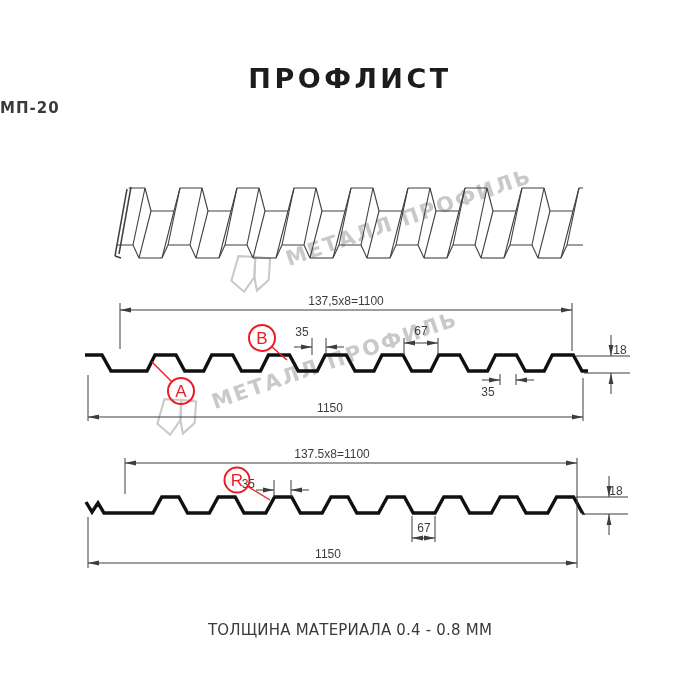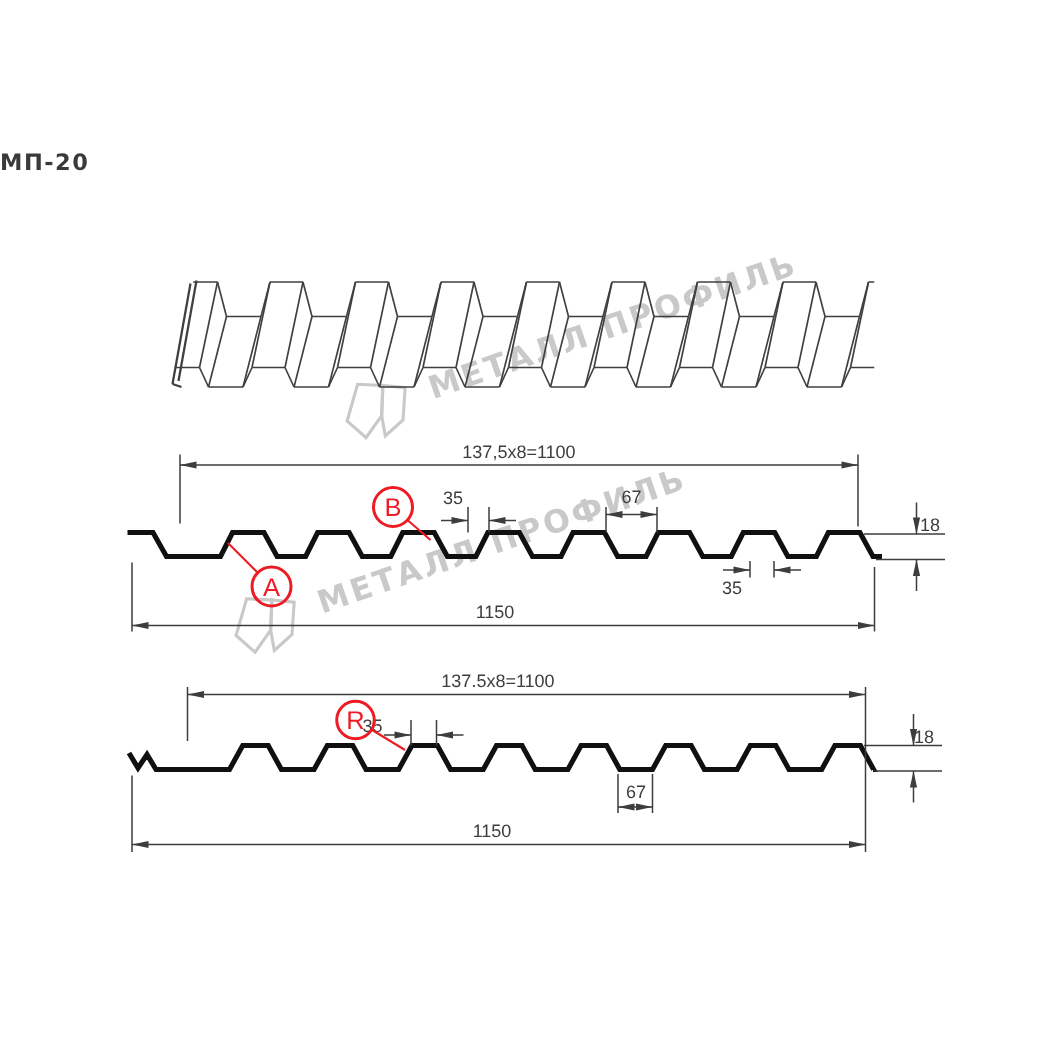--- a/index.html
+++ b/index.html
@@ -28,20 +28,21 @@
   .dimtext .end{text-anchor:end;}
   .redline{stroke:#ED1C24;stroke-width:1.4;fill:none;}
   .redcirc{stroke:#ED1C24;stroke-width:2;fill:none;}
   .redtext{font-family:"Liberation Sans",sans-serif;font-size:17px;fill:#ED1C24;text-anchor:middle;}
 </style>
 </head>
 <body>
 
 <div class="page">
 
+  <div class="title">ПРОФЛИСТ</div>
   <div class="subtitle">МП-20</div>
 
   <div class="wm wm1">
     <svg class="wm-logo" viewBox="0 0 100 92">
       <path d="M8,50 L36,10 L66,22 L52,58 L24,78 Z"></path>
       <path d="M52,58 L66,22 L92,34 L76,72 L48,84 Z"></path>
     </svg>
     <span class="wm-text">МЕТАЛЛ ПРОФИЛЬ</span>
   </div>
 
@@ -267,13 +268,14 @@
       <line class="redline" x1="272" y1="347" x2="287" y2="360"></line>
       <circle class="redcirc" cx="262" cy="338" r="13"></circle>
       <text class="redtext" x="262" y="344">B</text>
 
       <line class="redline" x1="247" y1="486" x2="270" y2="500"></line>
       <circle class="redcirc" cx="237" cy="480" r="12.5"></circle>
       <text class="redtext" x="237" y="486">R</text>
     </g>
   </svg>
 
+  <div class="footer">ТОЛЩИНА МАТЕРИАЛА 0.4 - 0.8 ММ</div>
 </div>
 
 </body></html>

